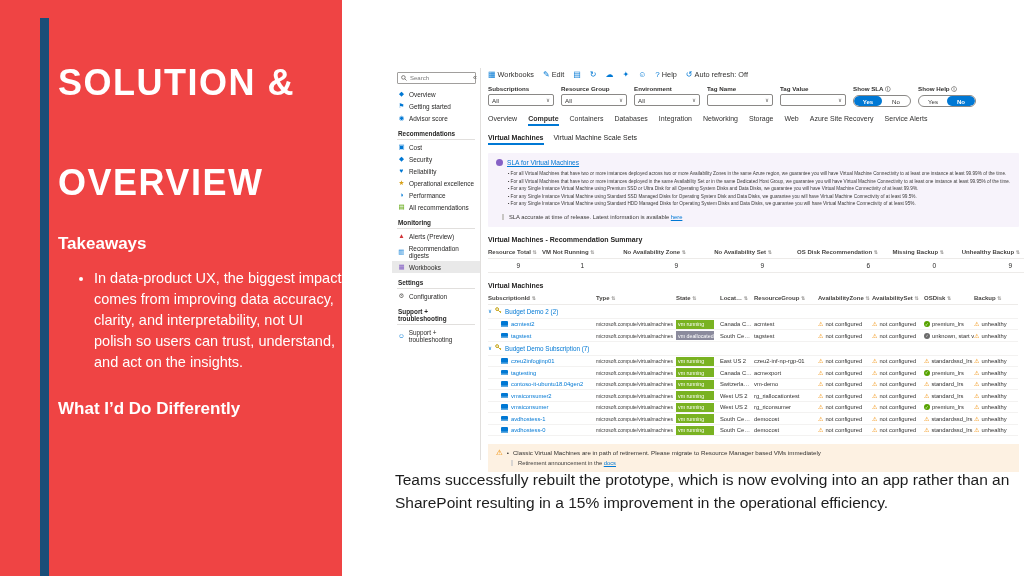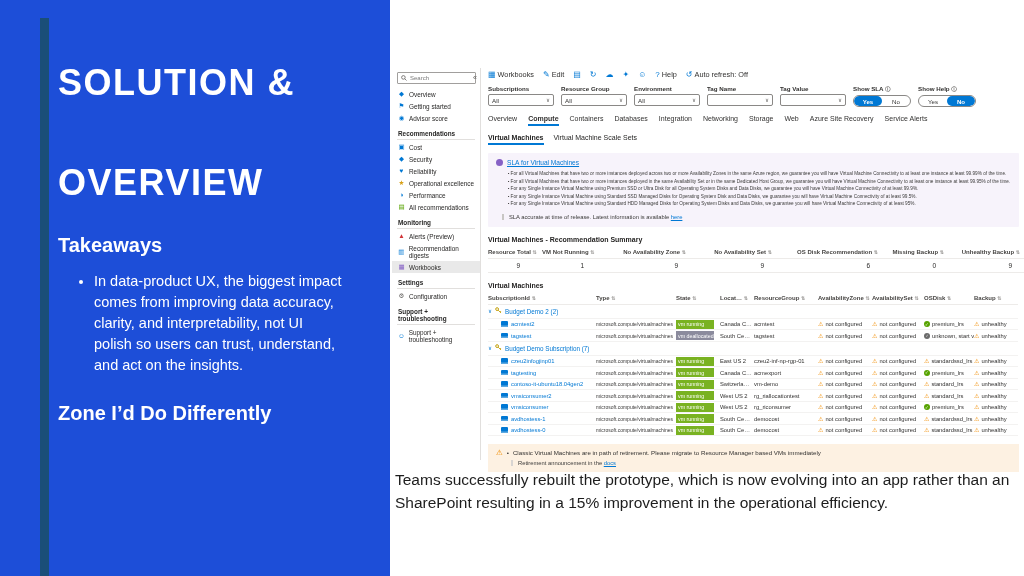--- a/index.html
+++ b/index.html
@@ -1,24 +1,24 @@
 <!DOCTYPE html>
 <html><head>
 <meta charset="utf-8">
 <style>
   * { box-sizing: border-box; margin: 0; padding: 0; }
   html,body { width:1024px; height:576px; }
   body { font-family:"Liberation Sans", sans-serif; background:#fff; position:relative; overflow:hidden; }
 
   
-  .panel { position:absolute; left:0; top:0; width:390px; height:576px; background:#1d4ed8; }
+  .panel { position:absolute; left:0; top:0; width:342px; height:576px; background:#ef4444; }
   .accent { position:absolute; left:40px; top:18px; width:9px; height:558px; background:#1a4e78; }
   .panel h1 { margin:58px 0 0 58px; color:#fff; font-size:36px; line-height:50px; font-weight:bold; letter-spacing:1.5px; }
   .psection { margin-left:58px; width:278px; color:#fff; }
-  .psection h2 { font-size:20px; font-weight:bold; margin-top:26px; }
+  .psection h2 { font-size:17px; font-weight:bold; margin-top:26px; }
   .psection ul { margin-top:14px; padding-left:36px; }
   .psection li { font-size:14.5px; line-height:21px; width:250px; }
 
   
   .content { position:absolute; left:390px; top:0; width:634px; height:576px; background:#fff; }
   .caption { position:absolute; left:5px; top:468px; width:628px; font-size:15.5px; line-height:23px; color:#1d1d1d; }
 
   
   .portal { position:absolute; left:2px; top:60px; right:0; height:400px; background:#fff; font-size:7px; color:#323130; }
 
@@ -102,21 +102,21 @@
       <br>
       <span>OVERVIEW</span>
     </h1>
     <div class="psection">
       <h2>Takeaways</h2>
       <ul>
           <li>In data-product UX, the biggest impact comes from improving data accuracy, clarity, and interpretability, not UI polish so users can trust, understand, and act on the insights.</li>
         </ul>
     </div>
     <div class="psection">
-      <h2>Zone I’d Do Differently</h2>
+      <h2>What I’d Do Differently</h2>
     </div>
   </aside>
 
   <main class="content">
     <div class="portal">
 
       <nav class="pside">
         <div class="searchrow">
           <div class="searchbox">
             <svg width="6" height="6" viewBox="0 0 10 10">

